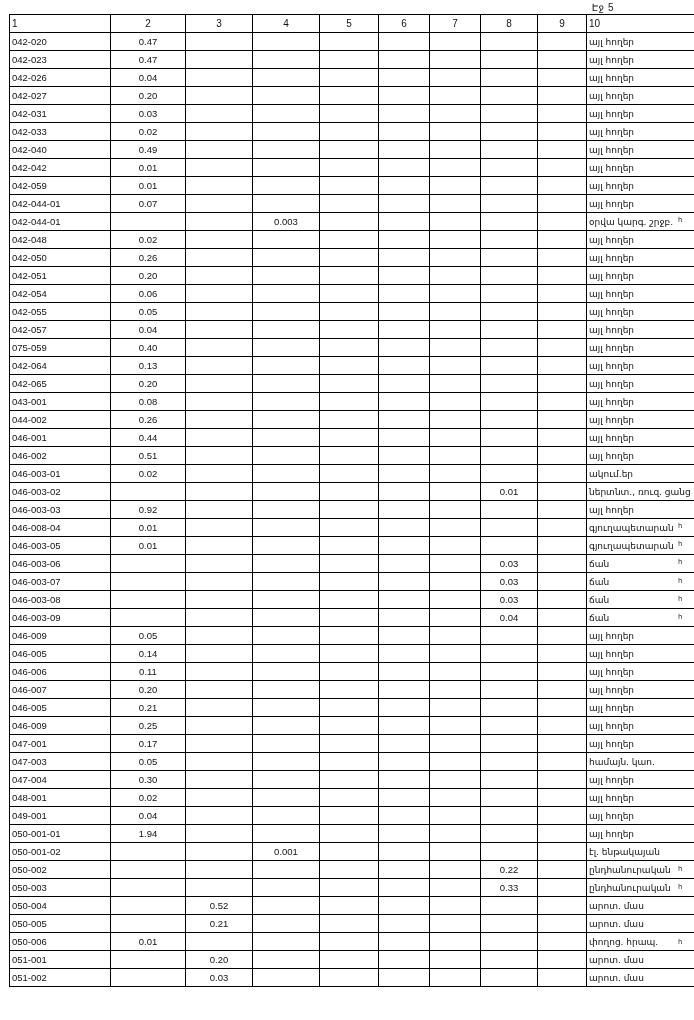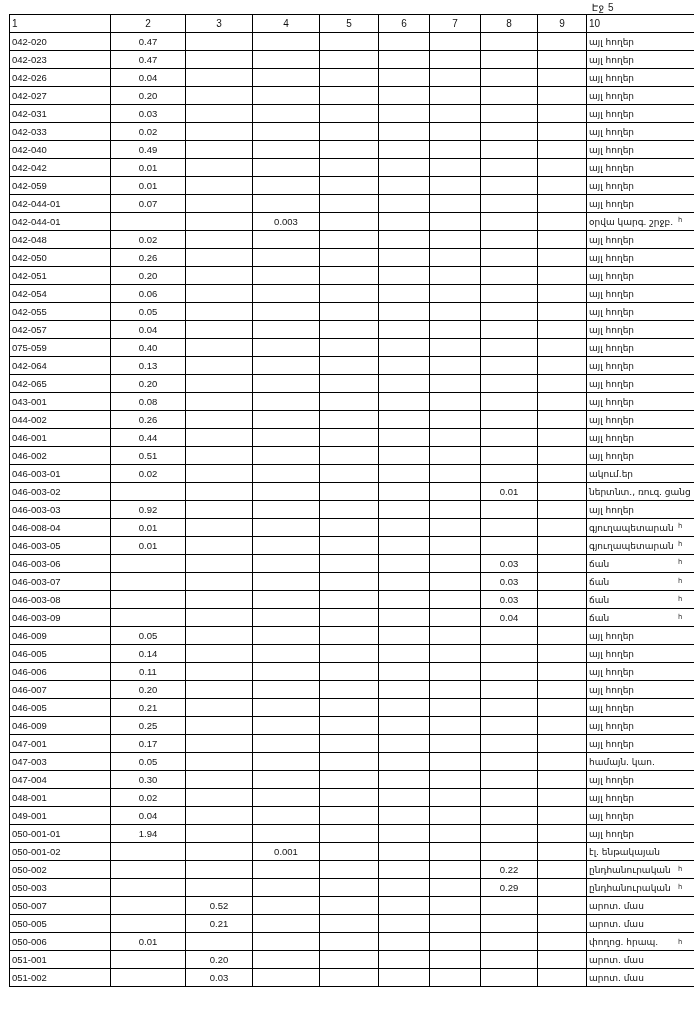--- a/index.html
+++ b/index.html
@@ -670,26 +670,26 @@
             <td class="c10 hy">ընդհանուրական</td>
           </tr>
           <tr>
             <td class="c1">050-003</td>
             <td class="c2"></td>
             <td class="c3"></td>
             <td class="c4"></td>
             <td class="c5"></td>
             <td class="c6"></td>
             <td class="c7"></td>
-            <td class="c8">0.29</td>
+            <td class="c8">0.33</td>
             <td class="c9"></td>
             <td class="c10 hy">ընդհանուրական</td>
           </tr>
           <tr>
-            <td class="c1">050-007</td>
+            <td class="c1">050-004</td>
             <td class="c2"></td>
             <td class="c3">0.52</td>
             <td class="c4"></td>
             <td class="c5"></td>
             <td class="c6"></td>
             <td class="c7"></td>
             <td class="c8"></td>
             <td class="c9"></td>
             <td class="c10 hy">արոտ. մաս</td>
           </tr>

